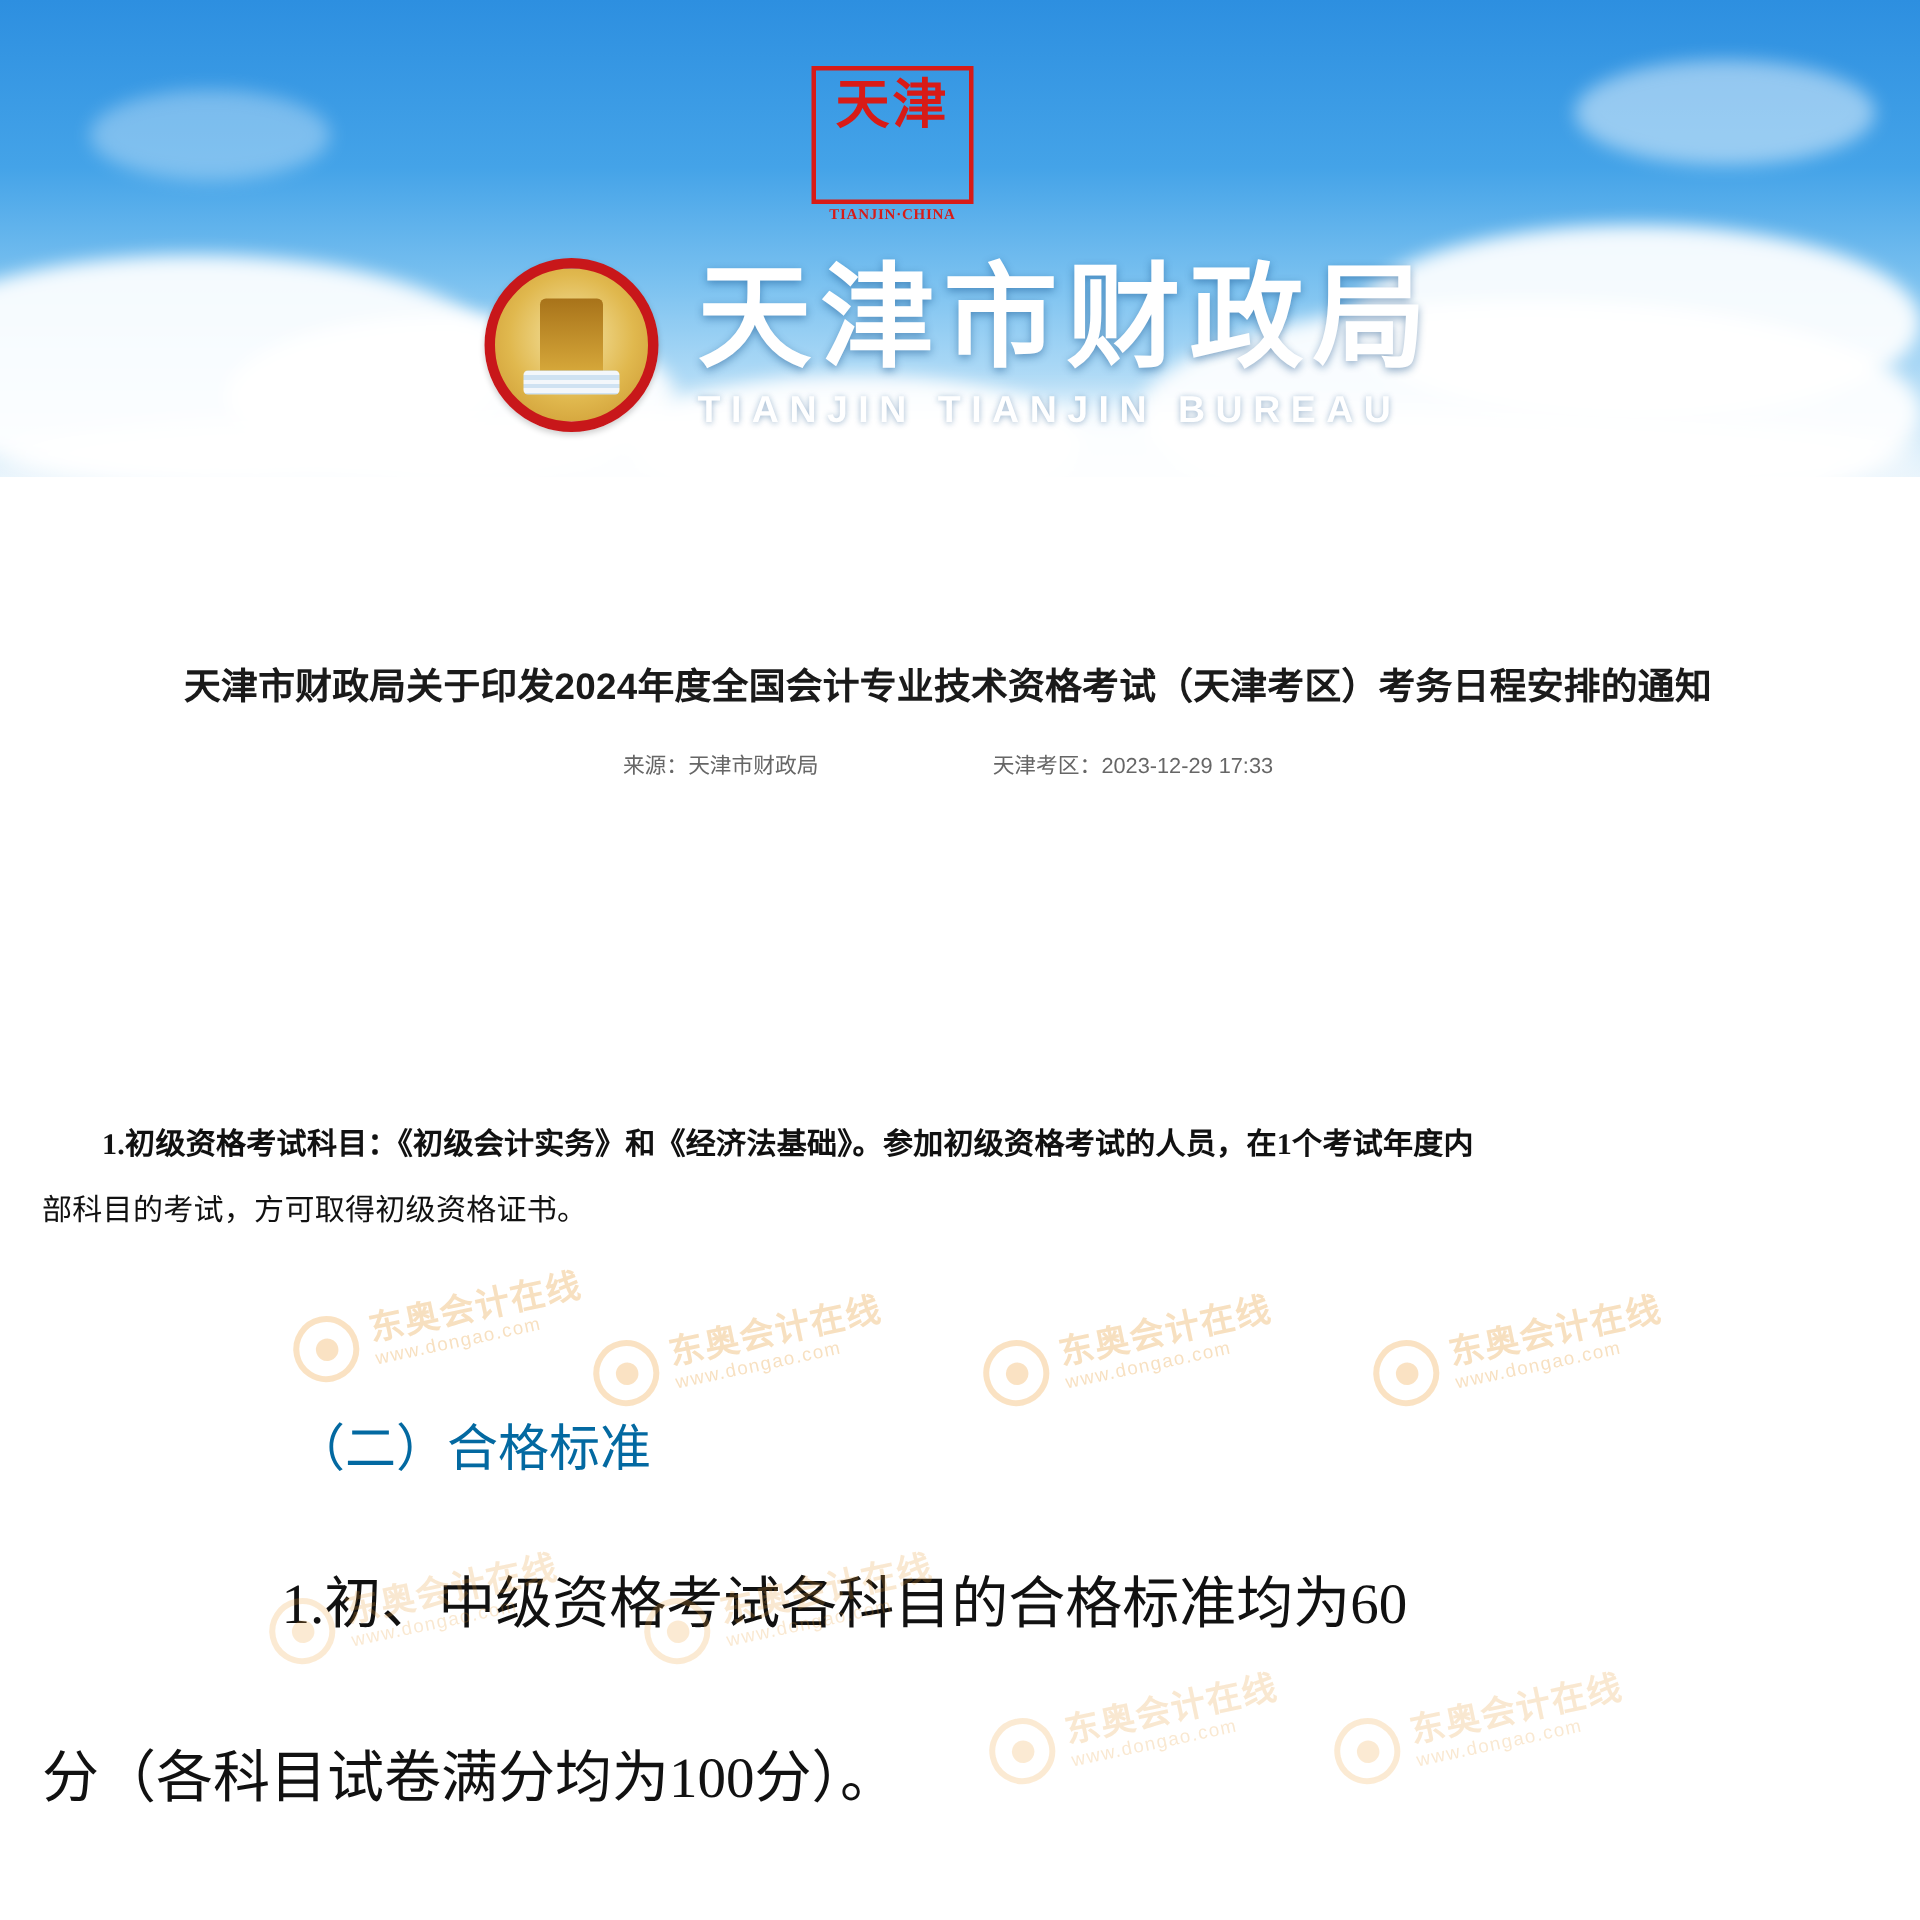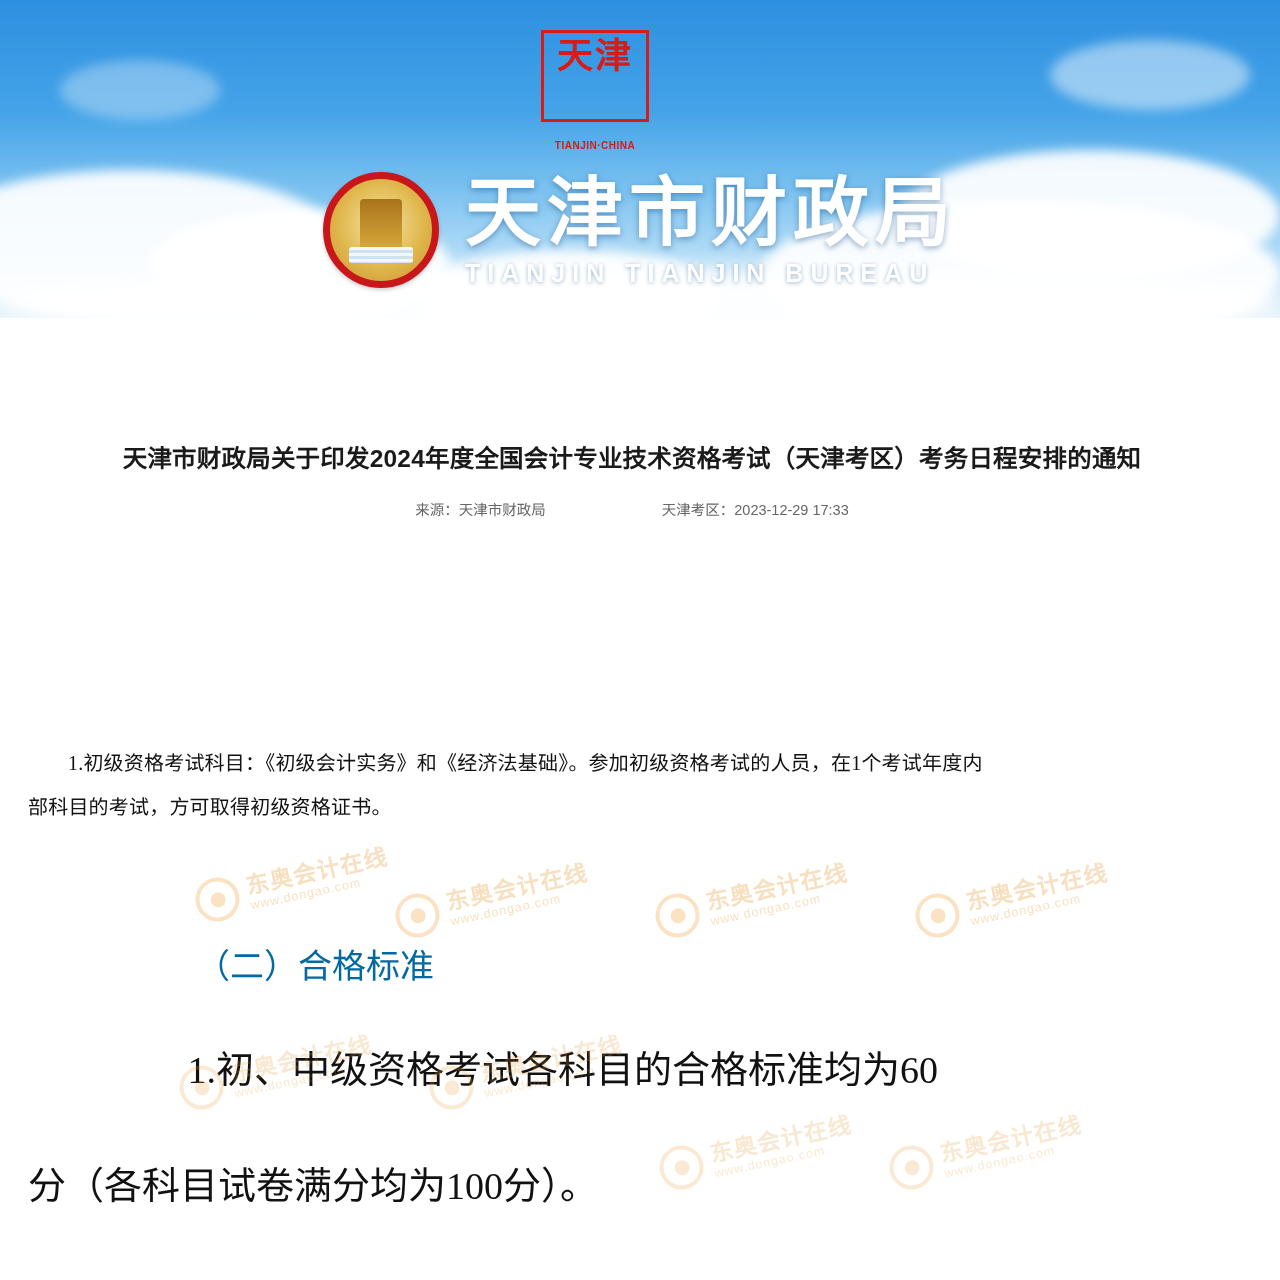--- a/index.html
+++ b/index.html
@@ -35,47 +35,47 @@
   .c3 { width: 380px; height: 130px; left: 900px;  top: 150px; }
   .c4 { width: 520px; height: 150px; left: 760px;  top: 200px; }
   .c5 { width: 300px; height: 90px;  left: 420px;  top: 250px; }
   .c6 { width: 1280px;height: 70px;  left: 0;      top: 268px; filter: blur(10px);}
   .c7 { width: 200px; height: 70px;  left: 1050px; top: 40px;  opacity:.5;}
   .c8 { width: 160px; height: 60px;  left: 60px;   top: 60px;  opacity:.35;}
 
   .seal {
     position: absolute;
     left: 533px;
-    top: 30px;
+    top: 44px;
     width: 124px;
     height: 112px;
     text-align: center;
   }
   .seal-box {
     width: 108px;
     height: 92px;
     margin: 0 auto;
     border: 3px solid #d81b17;
     color: #d81b17;
     font-family: "Liberation Serif", "DejaVu Serif", serif;
     font-weight: bold;
     font-size: 36px;
     line-height: 42px;
     letter-spacing: 2px;
     box-sizing: border-box;
     padding: 2px 4px 0 4px;
     overflow: hidden;
   }
   .seal-sub {
-    margin-top: 18px;
+    margin-top: 2px;
     color: #d81b17;
     font-size: 10px;
     font-weight: bold;
     letter-spacing: 0.5px;
-    font-family: Liberation Sans, sans-serif;
+    font-family: Liberation Serif, serif;
   }
 
   .logo-row {
     position: absolute;
     left: 0;
     top: 172px;
     width: 1280px;
     display: flex;
     align-items: center;
     justify-content: center;
@@ -160,21 +160,21 @@
   .body-text {
     margin-top: 222px;
     padding: 0 28px;
     font-family: "Liberation Serif", "DejaVu Serif", serif;
     font-size: 20px;
     color: #111111;
     line-height: 44px;
     letter-spacing: 0.2px;
   }
   .body-text p { margin: 0; }
-  .indent { text-indent: 2em; }
+  .indent { text-indent: 2em; font-weight: bold; }
 
   .sub-head {
     margin-top: 112px;
     padding: 0 28px 0 196px;
     font-family: "Liberation Serif", "DejaVu Serif", serif;
     font-size: 34px;
     color: #0369a1;
     line-height: 52px;
   }
   .big-text {

